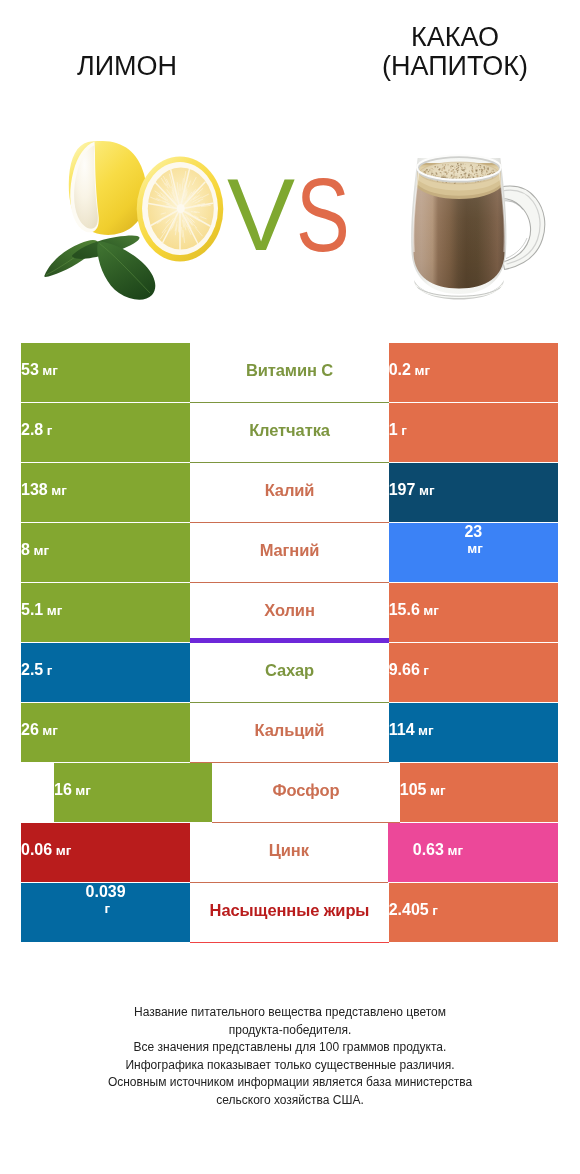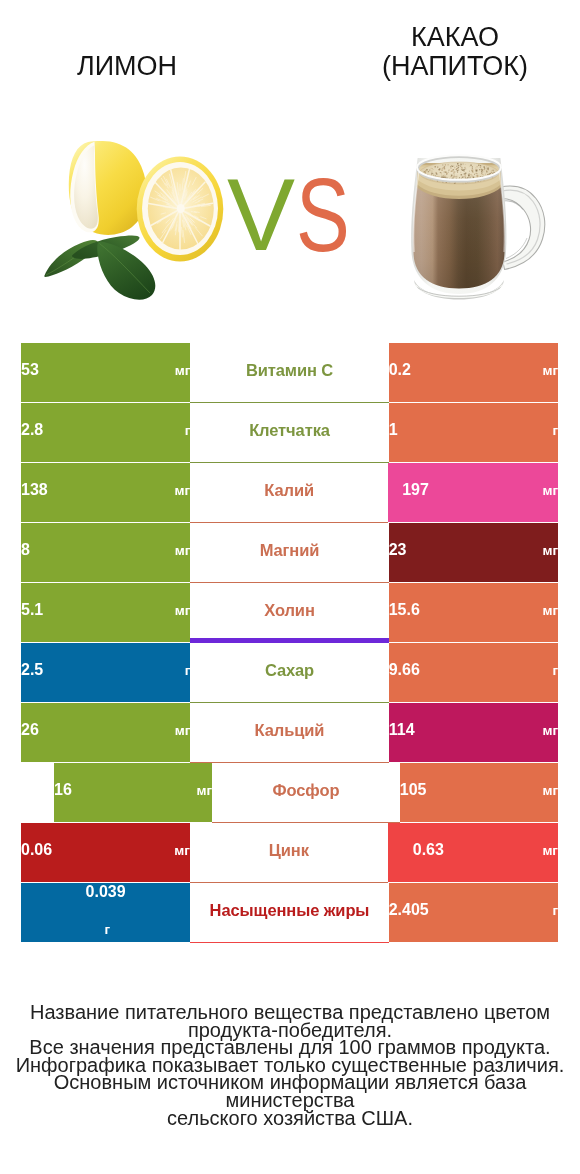--- a/index.html
+++ b/index.html
@@ -7,28 +7,28 @@
   .page{position:relative;width:580px;height:1174px;overflow:hidden;background:#fff;}
   .title{position:absolute;text-align:center;color:#141414;font-size:27px;line-height:29.8px;font-weight:400;}
   #t-left{left:0;width:254px;top:52px;}
   #t-right{left:310px;width:290px;top:22.5px;}
   #hero{position:absolute;left:0;top:0;width:580px;height:330px;}
   .vsword{position:absolute;left:0;top:0;width:580px;height:330px;font-size:102px;line-height:1;font-weight:400;}
   #vs-v{position:absolute;left:227px;top:164px;display:inline-block;}
   #vs-s{position:absolute;left:296px;top:163px;display:inline-block;transform:scale(0.79,1.02);transform-origin:left top;}
   .table{position:absolute;left:21px;top:343px;width:537px;}
   .row{display:flex;height:60px;}
-  .cell-l,.cell-r{width:179px;display:flex;align-items:center;justify-content:space-between;color:#fff;font-weight:700;box-sizing:border-box;padding-bottom:5px;}
+  .cell-l,.cell-r{width:179px;display:flex;align-items:center;justify-content:flex-start;color:#fff;font-weight:700;box-sizing:border-box;padding-bottom:5px;}
   .cell-l{background:#83a730;border-bottom:1.5px solid #fff;}
   .cell-r{background:#e26e4a;border-bottom:1.5px solid #fff;}
   .cell-m{width:208px;display:flex;align-items:flex-start;justify-content:center;text-align:center;font-weight:700;
           font-size:16.5px;line-height:20.5px;box-sizing:border-box;padding:16.5px 16px 0;letter-spacing:-0.1px;}
   .val{font-size:16px;}
   .unit{font-size:13.5px;margin-left:3.5px;}
-  .foot{position:absolute;left:0;width:580px;top:1004px;text-align:center;font-size:20px;line-height:17.6px;color:#222;}
+  .foot{position:absolute;left:0;width:580px;top:1004px;text-align:center;font-size:12px;line-height:17.6px;color:#222;}
 </style>
 </head>
 <body>
 
 <div class="page">
 
   <div class="title" id="t-left">ЛИМОН</div>
   <div class="title" id="t-right">
     <div>КАКАО</div>
     <div>(НАПИТОК)</div>
@@ -217,34 +217,34 @@
         </div>
       </div>
       <div class="row">
         <div class="cell-l" style="background: rgb(131, 167, 48);">
           <span class="val">138</span>
           <span class="unit">мг</span>
         </div>
         <div class="cell-m" style="color:#cb6f52;border-bottom:1px solid #cb6f52">
           <span>Калий</span>
         </div>
-        <div class="cell-r" style="background: #ec4899; padding-left: 14px;">
+        <div class="cell-r" style="background: #0c4a6e;">
           <span class="val">197</span>
           <span class="unit">мг</span>
         </div>
       </div>
       <div class="row">
         <div class="cell-l" style="background: rgb(131, 167, 48);">
           <span class="val">8</span>
           <span class="unit">мг</span>
         </div>
         <div class="cell-m" style="color:#cb6f52;border-bottom:1px solid #cb6f52">
           <span>Магний</span>
         </div>
-        <div class="cell-r" style="background: #7f1d1d;">
+        <div class="cell-r" style="background: #3b82f6; flex-direction: column;">
           <span class="val">23</span>
           <span class="unit">мг</span>
         </div>
       </div>
       <div class="row">
         <div class="cell-l" style="background: rgb(131, 167, 48);">
           <span class="val">5.1</span>
           <span class="unit">мг</span>
         </div>
         <div class="cell-m" style="color:#cb6f52;border-bottom:5px solid #6d28d9">
@@ -269,21 +269,21 @@
         </div>
       </div>
       <div class="row">
         <div class="cell-l" style="background: rgb(131, 167, 48);">
           <span class="val">26</span>
           <span class="unit">мг</span>
         </div>
         <div class="cell-m" style="color:#cb6f52;border-bottom:1px solid #cb6f52">
           <span>Кальций</span>
         </div>
-        <div class="cell-r" style="background: #be185d; gap: 46px;">
+        <div class="cell-r" style="background: #0369a1;">
           <span class="val">114</span>
           <span class="unit">мг</span>
         </div>
       </div>
       <div class="row">
         <div class="cell-l" style="background: rgb(131, 167, 48); margin-left: 33px;">
           <span class="val">16</span>
           <span class="unit">мг</span>
         </div>
         <div class="cell-m" style="color:#cb6f52;border-bottom:1px solid #cb6f52">
@@ -295,21 +295,21 @@
         </div>
       </div>
       <div class="row">
         <div class="cell-l" style="background: #b91c1c;">
           <span class="val">0.06</span>
           <span class="unit">мг</span>
         </div>
         <div class="cell-m" style="color:#cb6f52;border-bottom:1px solid #cb6f52">
           <span>Цинк</span>
         </div>
-        <div class="cell-r" style="background: #ef4444; padding-left: 25px;">
+        <div class="cell-r" style="background: #ec4899; padding-left: 25px;">
           <span class="val">0.63</span>
           <span class="unit">мг</span>
         </div>
       </div>
       <div class="row">
         <div class="cell-l" style="background: #0369a1; flex-direction: column;">
           <span class="val">0.039</span>
           <span class="unit">г</span>
         </div>
         <div class="cell-m" style="color:#b91c1c;border-bottom:1px solid #ef4444">

